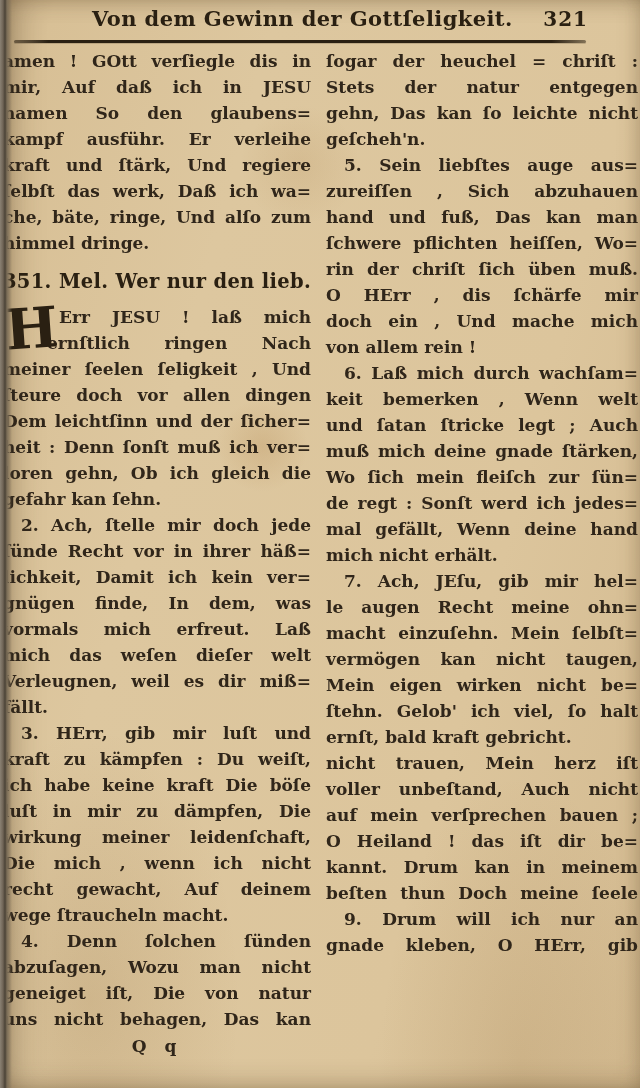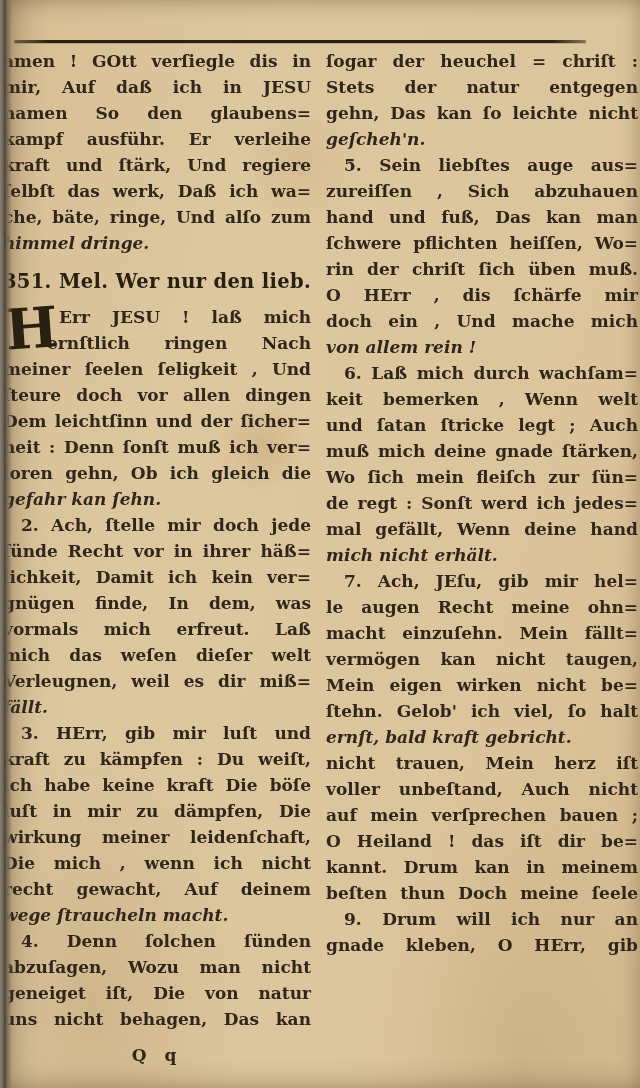--- a/index.html
+++ b/index.html
@@ -45,44 +45,48 @@
     box-shadow: 0 1px 0 rgba(42,32,18,.18);
   }
   .columns {
     position: absolute; top: 48px; left: 0; width: 640px; bottom: 0; z-index: 2;
     display: flex; gap: 15px; padding-left: 3px; box-sizing: border-box;
   }
   .col { font-size: 17px; font-weight: bold; line-height: 26px; color: #30261a; }
   .col-left  { width: 308px; }
   .col-right { width: 312px; }
   .line { width: 100%; text-align: justify; text-align-last: justify; white-space: normal; }
-  .line.left   { text-align: left;   text-align-last: left; font-style: italic; }
+  .line.left   { text-align: left;   text-align-last: left; }
   .line.center { text-align: center; text-align-last: center; }
   .line.right  { text-align: right;  text-align-last: right; padding-right: 26px; box-sizing: border-box; }
   .line.indent { text-indent: 18px; }
   .line.heading {
     font-size: 19.5px; letter-spacing: .3px;
     margin-top: 13px; margin-bottom: 9px;
     color: #2a2012;
   }
   .line.dc1 { padding-left: 56px; box-sizing: border-box; position: relative; overflow: visible; }
   .line.dc2 { padding-left: 44px; box-sizing: border-box; }
   .dropcap {
     position: absolute; left: 2px; top: -2px;
     font-size: 56px; line-height: 52px; font-weight: bold;
     color: #2a2012; transform: rotate(-4deg);
   }
-  .line.sig { margin-top: 10px; letter-spacing: 6px; }
+  .line.sig { margin-top: 1px; letter-spacing: 6px; }
 </style>
 </head>
 <body>
 
 <div id="page">
   <div class="binding-edge"></div>
 
+  <div class="header">
+    <span>Von dem Gewinn der Gottſeligkeit.</span>
+    <span class="pgnum">321</span>
+  </div>
   <div class="header-rule"></div>
 
   <div class="columns">
     <div class="col col-left">
         <div class="line"><span>amen ! GOtt verſiegle dis in</span></div>
         <div class="line"><span>mir, Auf daß ich in JESU</span></div>
         <div class="line"><span>namen So den glaubens=</span></div>
         <div class="line"><span>kampf ausführ.  Er verleihe</span></div>
         <div class="line"><span>kraft und ſtärk, Und regiere</span></div>
         <div class="line"><span>ſelbſt das werk, Daß ich wa=</span></div>
@@ -135,21 +139,21 @@
         <div class="line indent"><span>6. Laß mich durch wachſam=</span></div>
         <div class="line"><span>keit  bemerken ,  Wenn  welt</span></div>
         <div class="line"><span>und ſatan ſtricke legt ; Auch</span></div>
         <div class="line"><span>muß mich deine gnade ſtärken,</span></div>
         <div class="line"><span>Wo ſich mein fleiſch zur ſün=</span></div>
         <div class="line"><span>de regt : Sonſt werd ich jedes=</span></div>
         <div class="line"><span>mal gefällt, Wenn deine hand</span></div>
         <div class="line left"><span>mich nicht erhält.</span></div>
         <div class="line indent"><span>7. Ach, JEſu, gib mir hel=</span></div>
         <div class="line"><span>le augen Recht meine ohn=</span></div>
-        <div class="line"><span>macht einzuſehn. Mein fällt=</span></div>
+        <div class="line"><span>macht einzuſehn. Mein ſelbſt=</span></div>
         <div class="line"><span>vermögen kan nicht taugen,</span></div>
         <div class="line"><span>Mein eigen wirken nicht be=</span></div>
         <div class="line"><span>ſtehn. Gelob' ich viel, ſo halt</span></div>
         <div class="line left"><span>ernſt, bald kraft gebricht.</span></div>
         <div class="line"><span>nicht trauen,  Mein herz iſt</span></div>
         <div class="line"><span>voller unbeſtand,  Auch nicht</span></div>
         <div class="line"><span>auf mein verſprechen bauen ;</span></div>
         <div class="line"><span>O Heiland !  das  iſt dir be=</span></div>
         <div class="line"><span>kannt. Drum kan in meinem</span></div>
         <div class="line"><span>beſten thun Doch meine ſeele</span></div>

